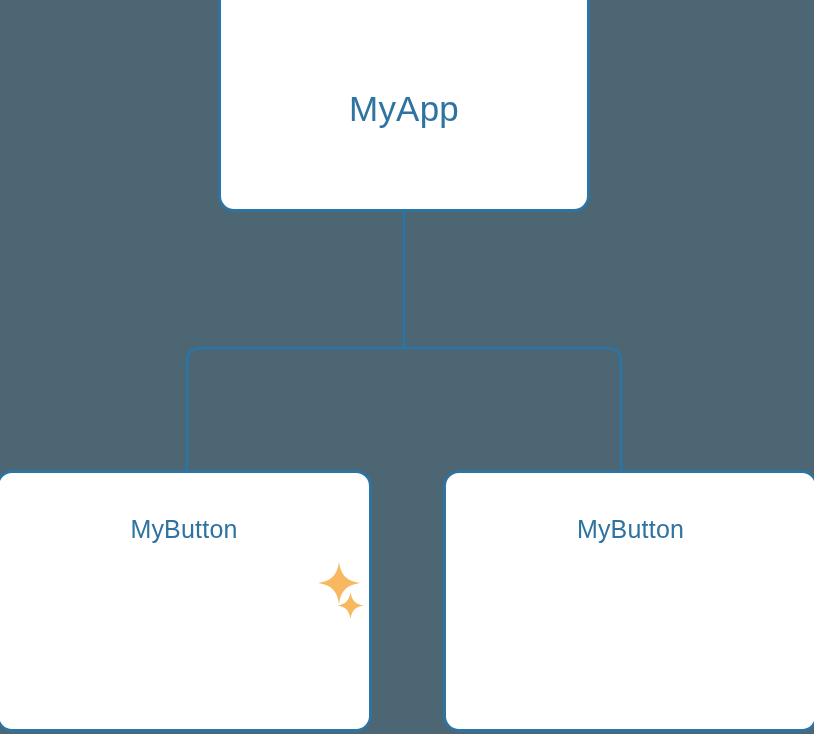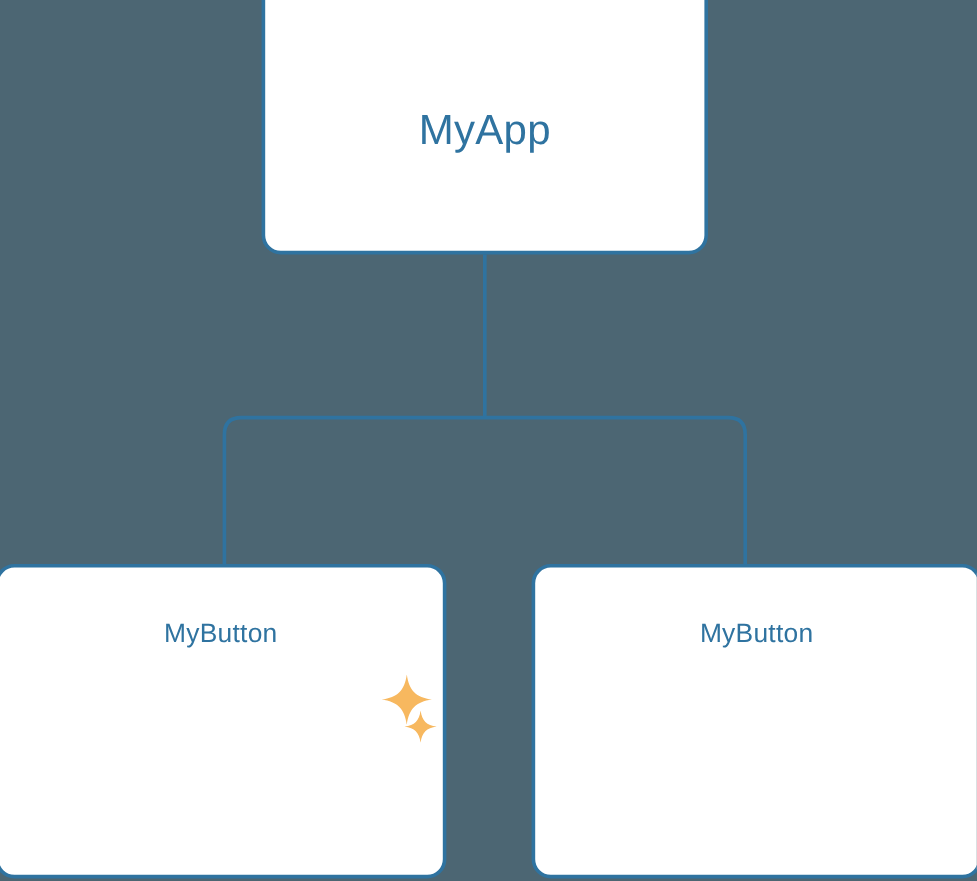--- a/index.html
+++ b/index.html
@@ -72,21 +72,21 @@
     width: 376px;
     height: 262px;
   }
   #card-child-right {
     left: 443px;
     top: 470px;
     width: 375px;
     height: 262px;
   }
   .child-card .card-title {
-    font-size: 22px;
+    font-size: 25px;
     line-height: 1;
     margin-top: 44px;
   }
 
   
   .badge-wrap {
     position: absolute;
     display: flex;
     align-items: stretch;
   }

